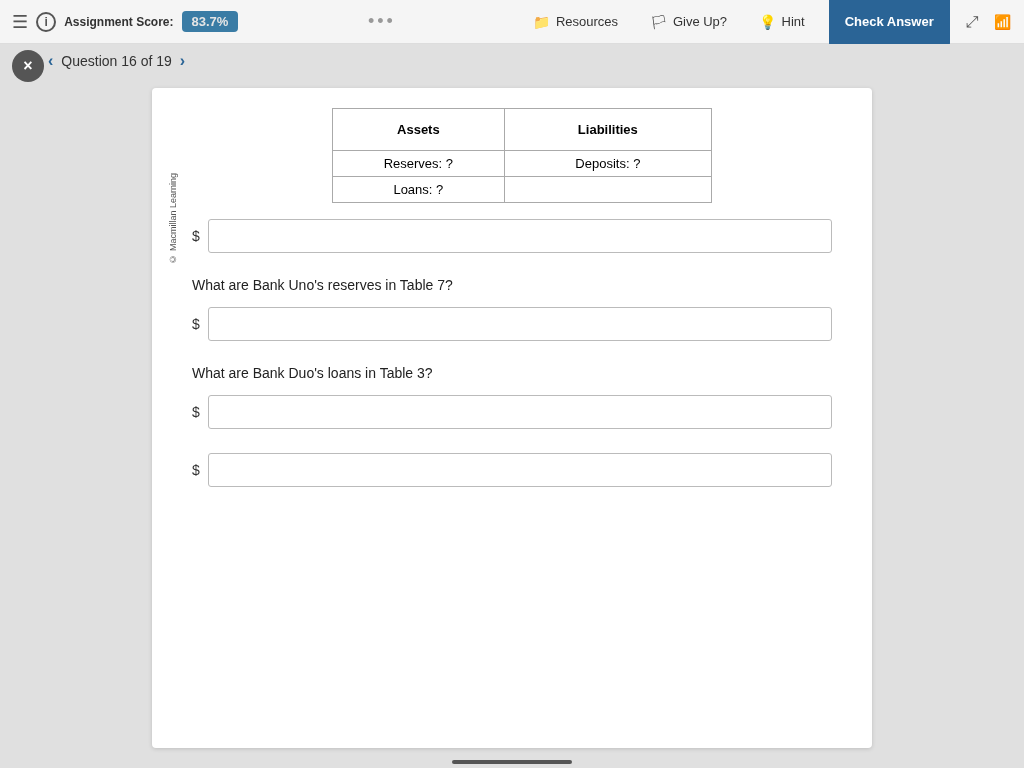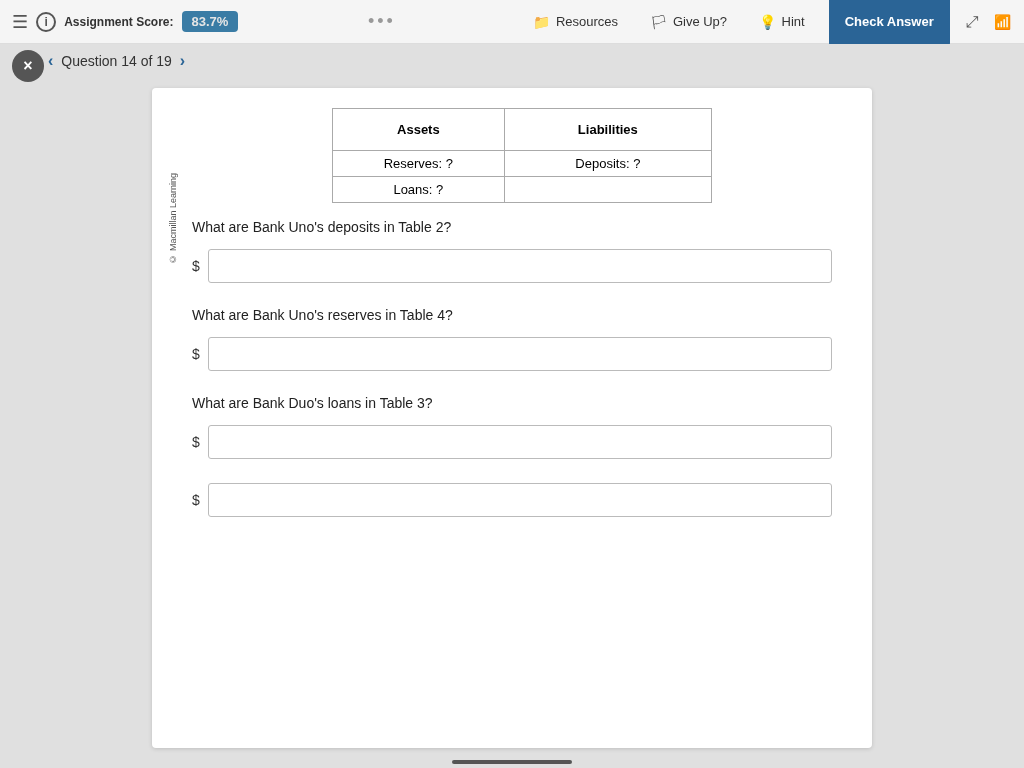--- a/index.html
+++ b/index.html
@@ -279,21 +279,21 @@
     <button class="check-answer-btn">Check Answer</button>
     <span class="expand-icon">⤢</span>
     <span class="wifi-icon">📶</span>
   </div>
 </div>
 
 <div class="close-btn">×</div>
 
 <div class="question-nav">
   <span class="nav-arrow">‹</span>
-  <span>Question 14 of 19</span>
+  <span>Question 16 of 19</span>
   <span class="nav-arrow">›</span>
 </div>
 
 <div class="main-content">
   <div class="content-card">
 
     <div class="sidebar-text">© Macmillan Learning</div>
 
     <div class="table-container">
       <table class="balance-table">
@@ -310,29 +310,28 @@
           </tr>
           <tr>
             <td>Loans: ?</td>
             <td></td>
           </tr>
         </tbody>
       </table>
     </div>
 
     <div class="question-block">
-      <p class="question-text">What are Bank Uno's deposits in Table 2?</p>
       <div class="input-row">
         <span class="dollar-sign">$</span>
         <input type="text" class="answer-input" style="">
       </div>
     </div>
 
     <div class="question-block">
-      <p class="question-text">What are Bank Uno's reserves in Table 4?</p>
+      <p class="question-text">What are Bank Uno's reserves in Table 7?</p>
       <div class="input-row">
         <span class="dollar-sign">$</span>
         <input type="text" class="answer-input" style="">
       </div>
     </div>
 
     <div class="question-block">
       <p class="question-text">What are Bank Duo's loans in Table 3?</p>
       <div class="input-row">
         <span class="dollar-sign">$</span>

